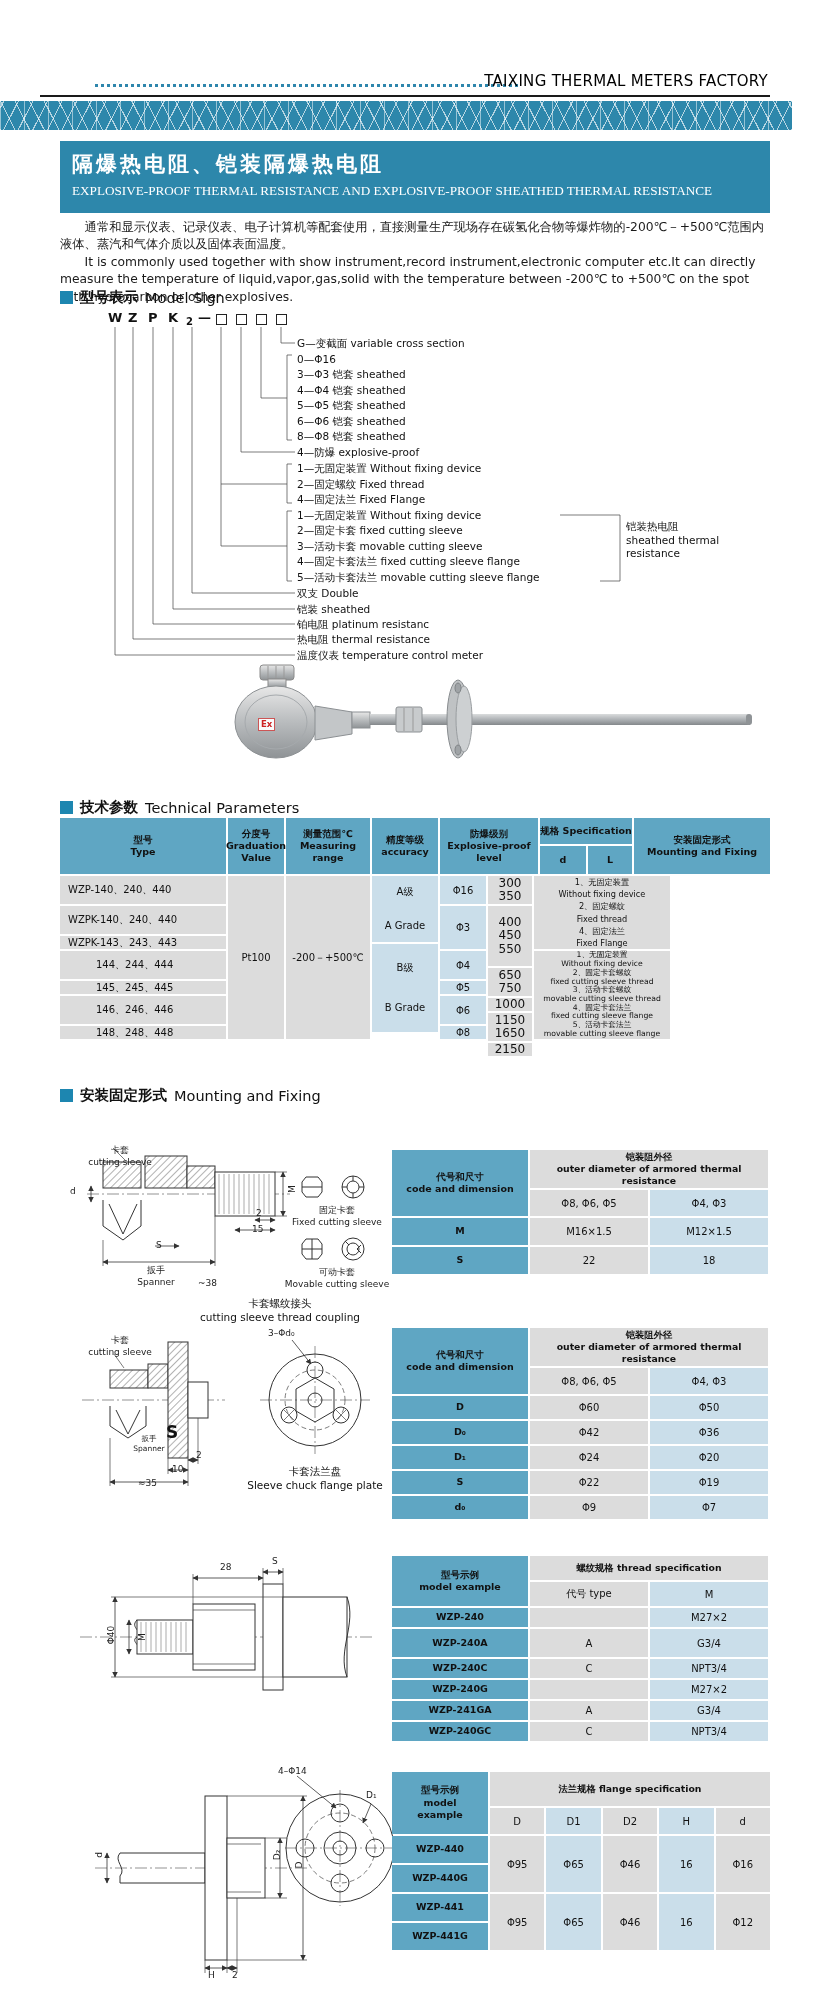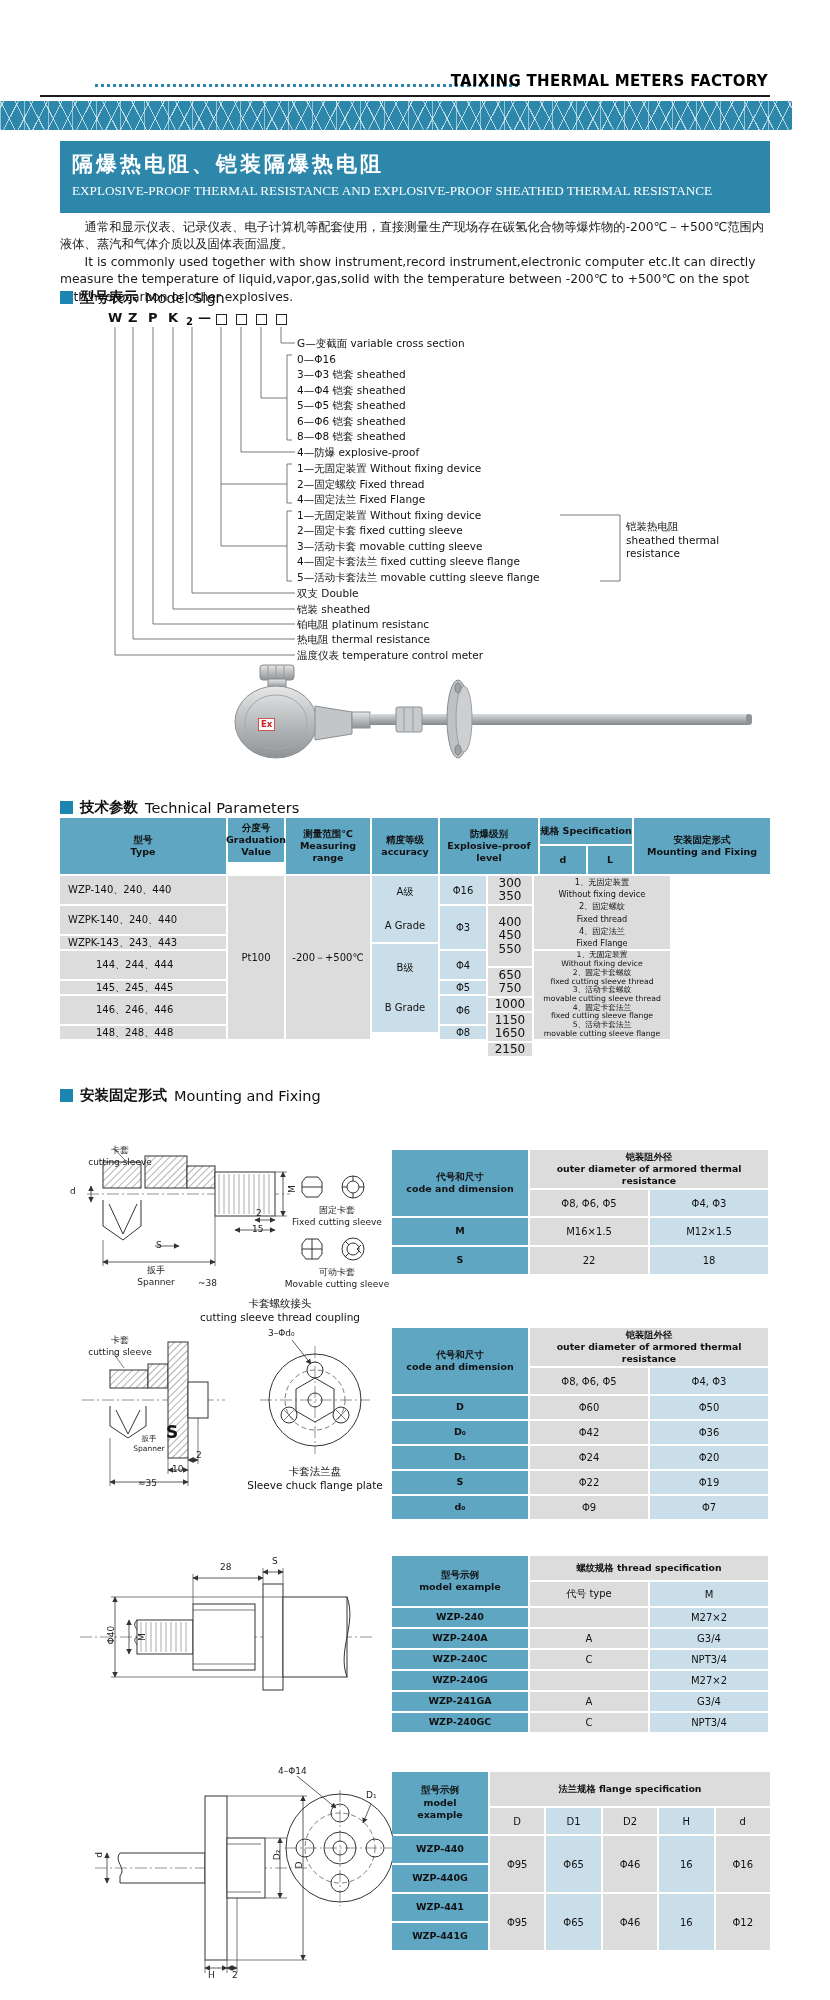--- a/index.html
+++ b/index.html
@@ -1,21 +1,21 @@
 <!DOCTYPE html>
 <html><head>
 <meta charset="utf-8">
 <style>
   html,body{margin:0;padding:0;background:#fff;}
   .page{position:relative;width:830px;height:2000px;background:#fff;overflow:hidden;
         font-family:"DejaVu Sans","Liberation Sans",sans-serif;color:#111;}
   
   .dotted{position:absolute;top:84px;left:95px;width:425px;height:3px;
           background:repeating-linear-gradient(to right,#2e86ac 0 3px,transparent 3px 6px);}
-  .factory{position:absolute;top:72px;right:62px;font-size:15px;font-weight:bold;letter-spacing:.3px;color:#000;}
+  .factory{position:absolute;top:72px;right:62px;font-size:15px;font-weight:normal;letter-spacing:.3px;color:#000;}
   .toprule{position:absolute;top:95px;left:40px;width:730px;border-top:2px solid #1a1a1a;}
   .band{position:absolute;top:101px;left:0;width:792px;height:29px;background-color:#2d87ab;
         background-image:
           repeating-linear-gradient(63deg, rgba(255,255,255,.65) 0 1px, transparent 1px 13px),
           repeating-linear-gradient(-63deg, rgba(255,255,255,.65) 0 1px, transparent 1px 13px),
           repeating-linear-gradient(90deg, rgba(255,255,255,.5) 0 1px, transparent 1px 24px);}
   .titlebar{position:absolute;top:141px;left:60px;width:710px;height:72px;background:#2d87ab;color:#fff;
             box-sizing:border-box;padding:9px 12px;}
   .title-zh{font-family:"DejaVu Serif","Liberation Serif",serif;font-size:21px;font-weight:bold;letter-spacing:3px;}
   .title-en{font-family:"Liberation Serif","DejaVu Serif",serif;font-size:13.2px;margin-top:5px;white-space:nowrap;}
@@ -204,21 +204,21 @@
     <span class="sq"></span>
     <b>技术参数</b>
     <span>Technical Parameters</span>
   </div>
 
   <div class="ttable">
 
     <div class="trow">
       <div class="tc th" style="width:166px;height:56px">型号
 Type</div>
-      <div class="tc th" style="width:56px;height:44px">分度号
+      <div class="tc th" style="width:56px;height:56px">分度号
 Graduation
 Value</div>
       <div class="tc th" style="width:84px;height:56px">测量范围℃
 Measuring range</div>
       <div class="tc th" style="width:66px;height:56px">精度等级
 accuracy</div>
       <div class="tc th" style="width:98px;height:56px">防爆级别
 Explosive-proof level</div>
       <div class="tcol" style="width:92px">
         <div class="tc th" style="height:26px">规格  Specification</div>
@@ -532,21 +532,21 @@
       </tr>
       <tr style="height:24px">
         <td class="g" style="width:118px">代号 type</td>
         <td class="b" style="width:118px">M</td>
       </tr>
       <tr style="height:19px">
             <td class="hd">WZP-240</td>
             <td class="g"></td>
             <td class="b">M27×2</td>
           </tr>
-      <tr style="height:19px">
+      <tr style="height:28px">
             <td class="hd">WZP-240A</td>
             <td class="g">A</td>
             <td class="b">G3/4</td>
           </tr>
       <tr style="height:19px">
             <td class="hd">WZP-240C</td>
             <td class="g">C</td>
             <td class="b">NPT3/4</td>
           </tr>
       <tr style="height:19px">

